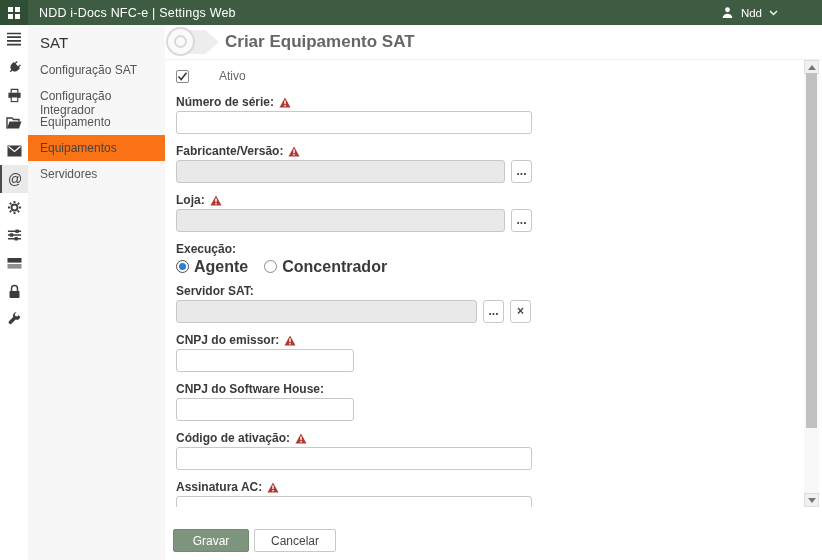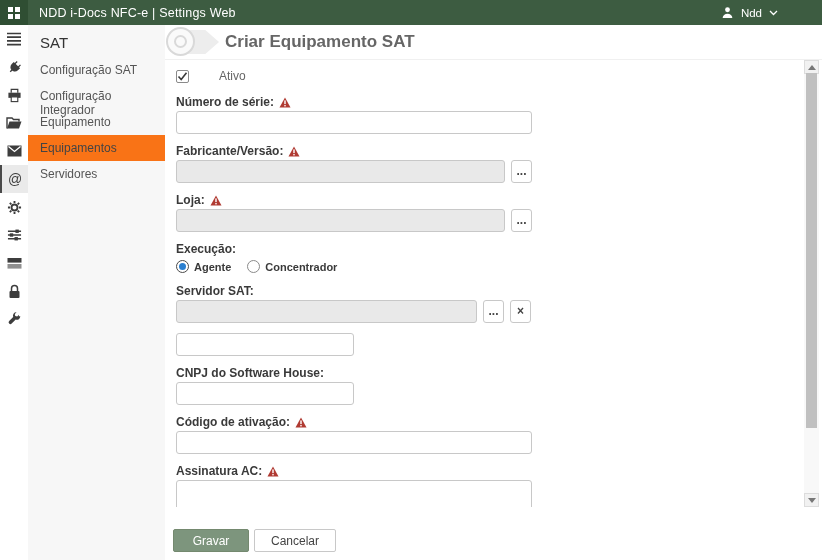--- a/index.html
+++ b/index.html
@@ -57,21 +57,21 @@
   .txt.w-browse { width:329px; }
   .txt.w-browse2 { width:301px; }
   .row { display:flex; gap:6px; align-items:center; }
   .mini-btn { width:21px; height:23px; background:#fff; border:1px solid #c8c8c8; border-radius:3px;
               font-size:12px; font-weight:700; color:#444; line-height:17px; text-align:center; cursor:pointer; }
   .radio-row { display:flex; align-items:center; gap:16px; height:15px; margin-top:3px; }
   .radio-opt { display:flex; align-items:center; gap:5px; cursor:pointer; }
   .radio { width:13px; height:13px; border-radius:50%; border:1px solid #8a8a8a; background:#fff; position:relative; }
   .radio.selected { border-color:#4a4a4a; }
   .radio.selected::after { content:""; position:absolute; inset:2px; border-radius:50%; background:#2a7fd0; }
-  .radio-label { font-size:11px; font-weight:700; color:#3a3a3a;text-align:center; }
+  .radio-label { font-size:16px; font-weight:700; color:#3a3a3a;text-align:center; }
   textarea.txt { height:38px; resize:none; padding-top:3px; }
 
   
   .scrollbar { position:absolute; top:0; right:3px; width:15px; height:447px; background:#f8f8f8; }
   .scroll-btn { position:absolute; left:0; width:15px; height:14px; background:#f1f1f1; border:1px solid #dcdcdc;
                 display:flex; align-items:center; justify-content:center; cursor:pointer; }
   .scroll-btn.up { top:0; }
   .scroll-btn.down { bottom:0; }
   .tri-up { width:0; height:0; border-left:4px solid transparent; border-right:4px solid transparent; border-bottom:5px solid #777; }
   .tri-down { width:0; height:0; border-left:4px solid transparent; border-right:4px solid transparent; border-top:5px solid #777; }
@@ -275,20 +275,28 @@
             <span>Servidor SAT:</span>
           </div>
           <div class="row">
             <input class="txt disabled w-browse2" type="text" disabled="" value="" style="">
             <button class="mini-btn">...</button>
             <button class="mini-btn">×</button>
           </div>
         </div>
 
         <div class="field">
+          <div class="field-label">
+            <span>CNPJ do emissor:</span>
+            <svg width="12" height="11" viewBox="0 0 12 11">
+              <path d="M6 0.5L11.5 10.5H0.5Z" fill="#b03a32"></path>
+                <rect x="5.3" y="3.4" width="1.4" height="3.7" fill="#fff"></rect>
+                <rect x="5.3" y="8" width="1.4" height="1.4" fill="#fff"></rect>
+            </svg>
+          </div>
           <input class="txt short" type="text" value="" style="">
         </div>
 
         <div class="field">
           <div class="field-label">
             <span>CNPJ do Software House:</span>
           </div>
           <input class="txt short" type="text" value="" style="">
         </div>
 

